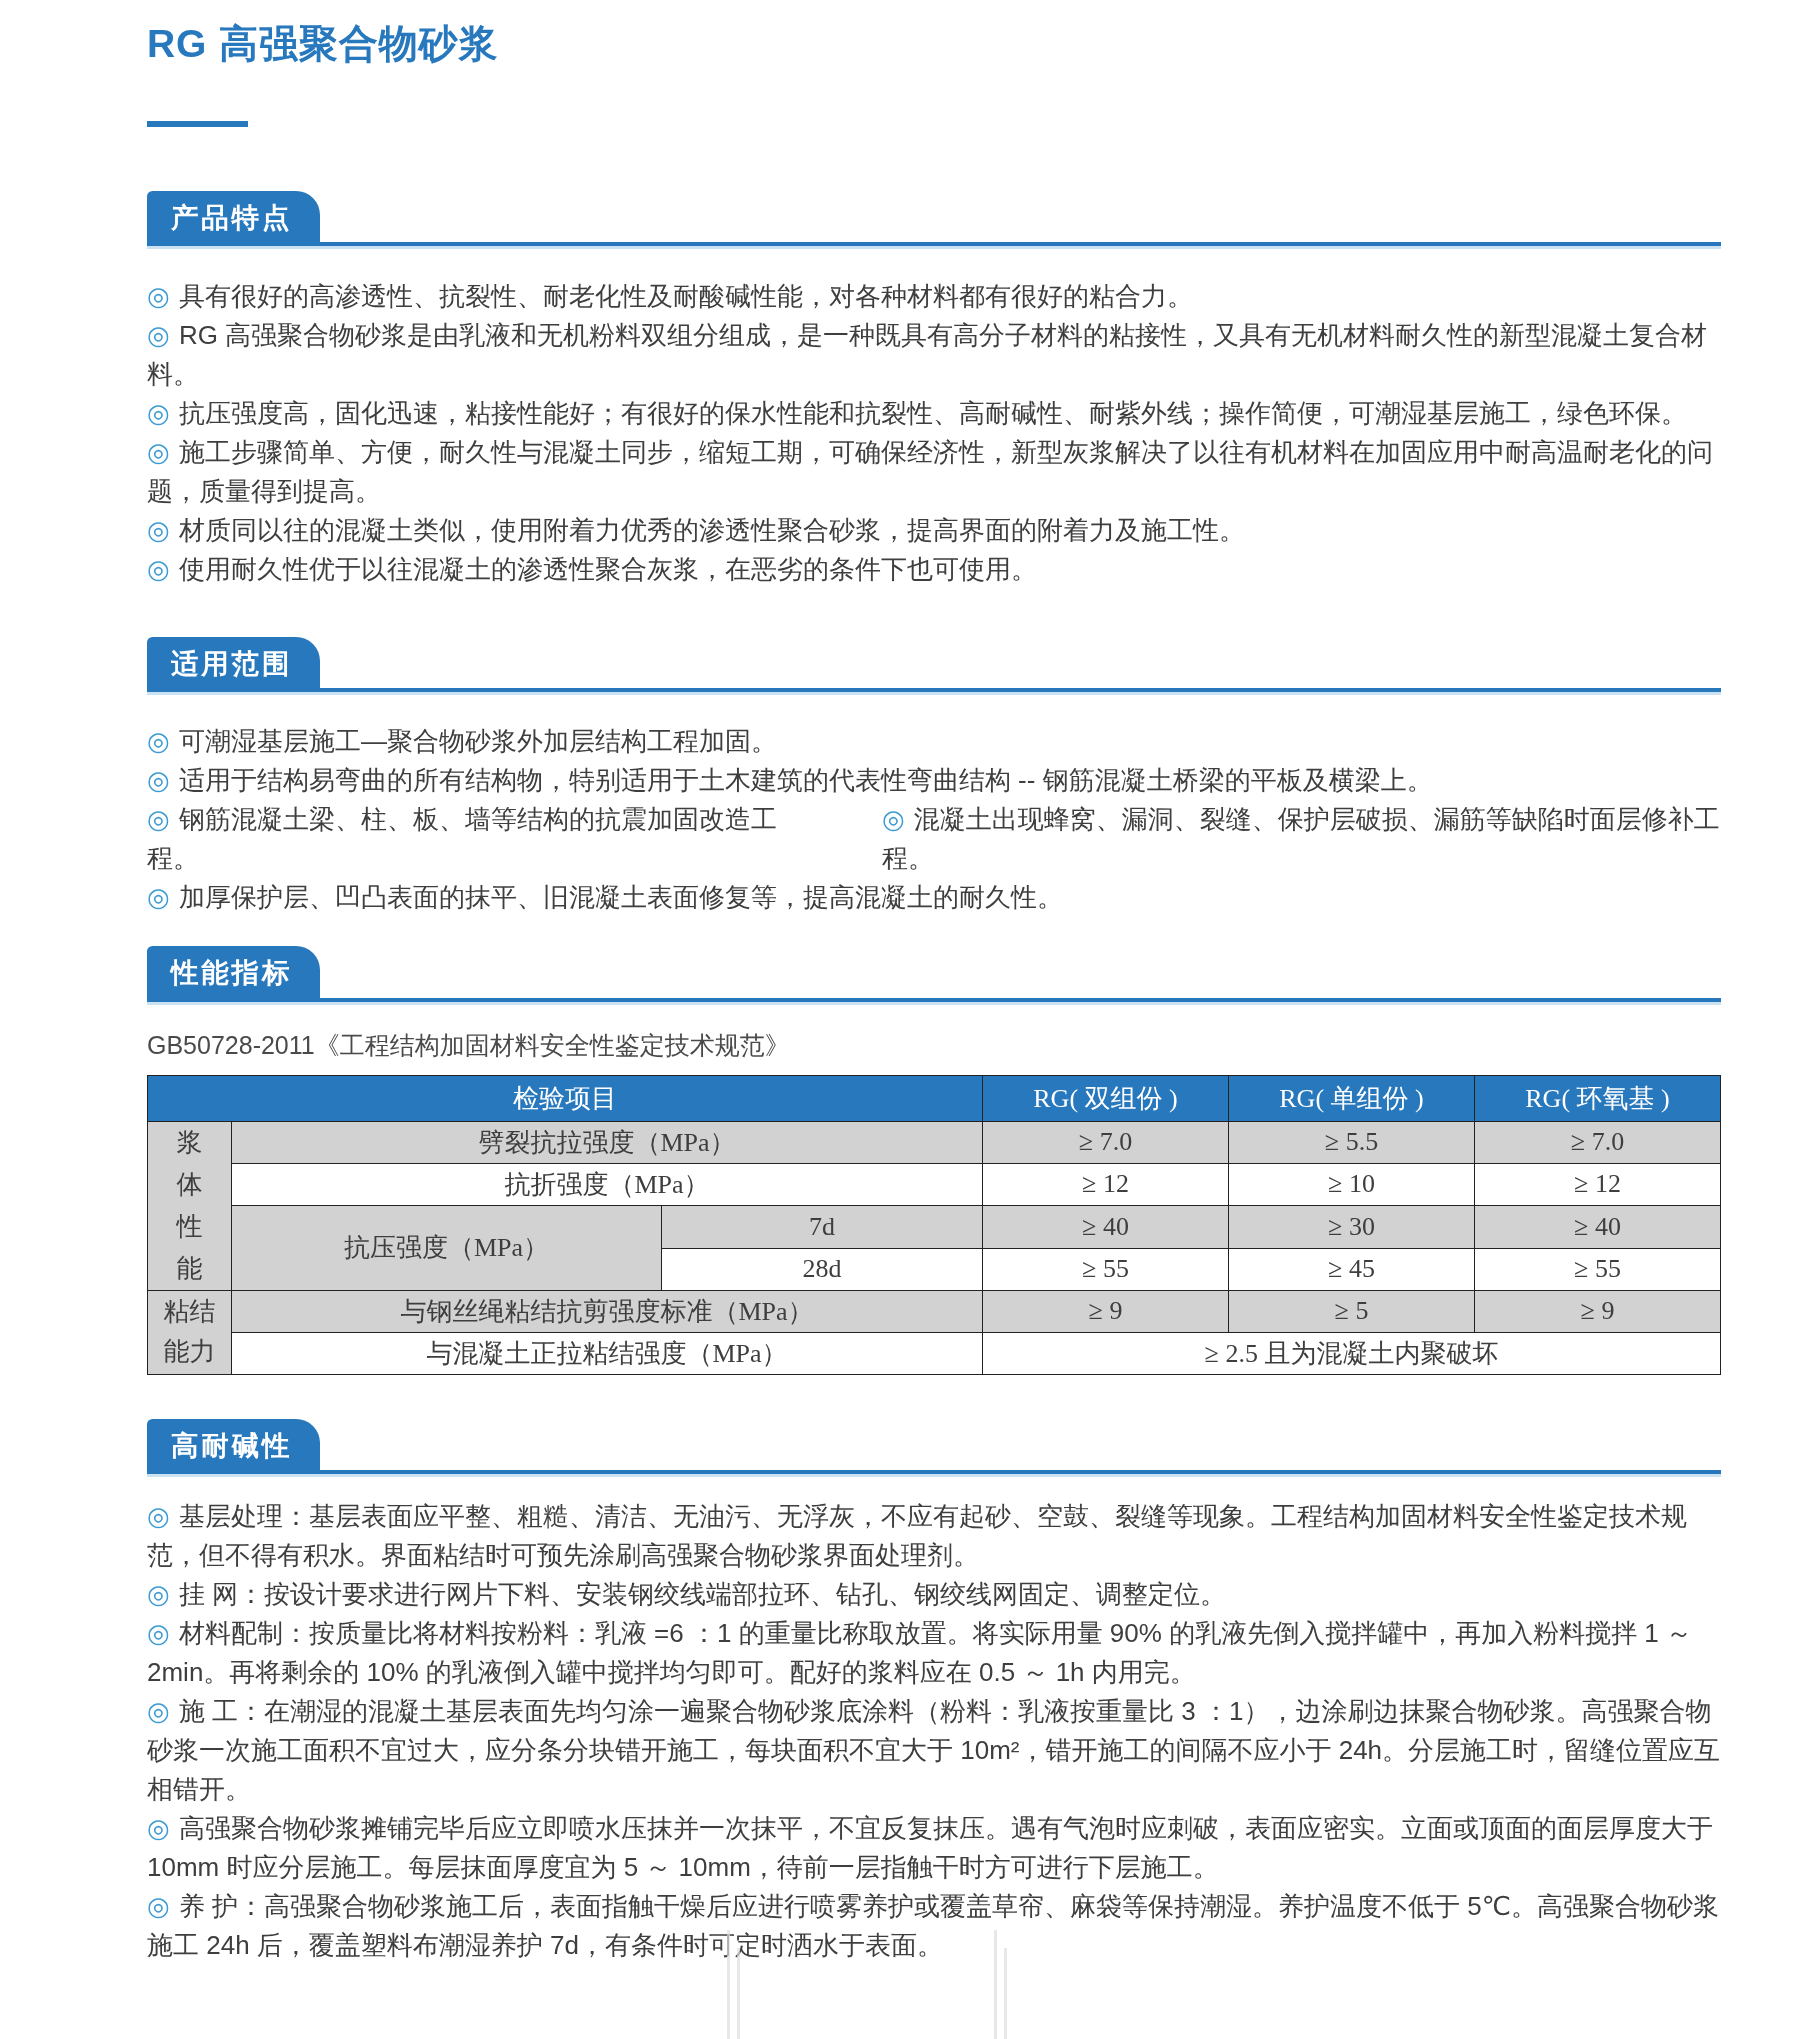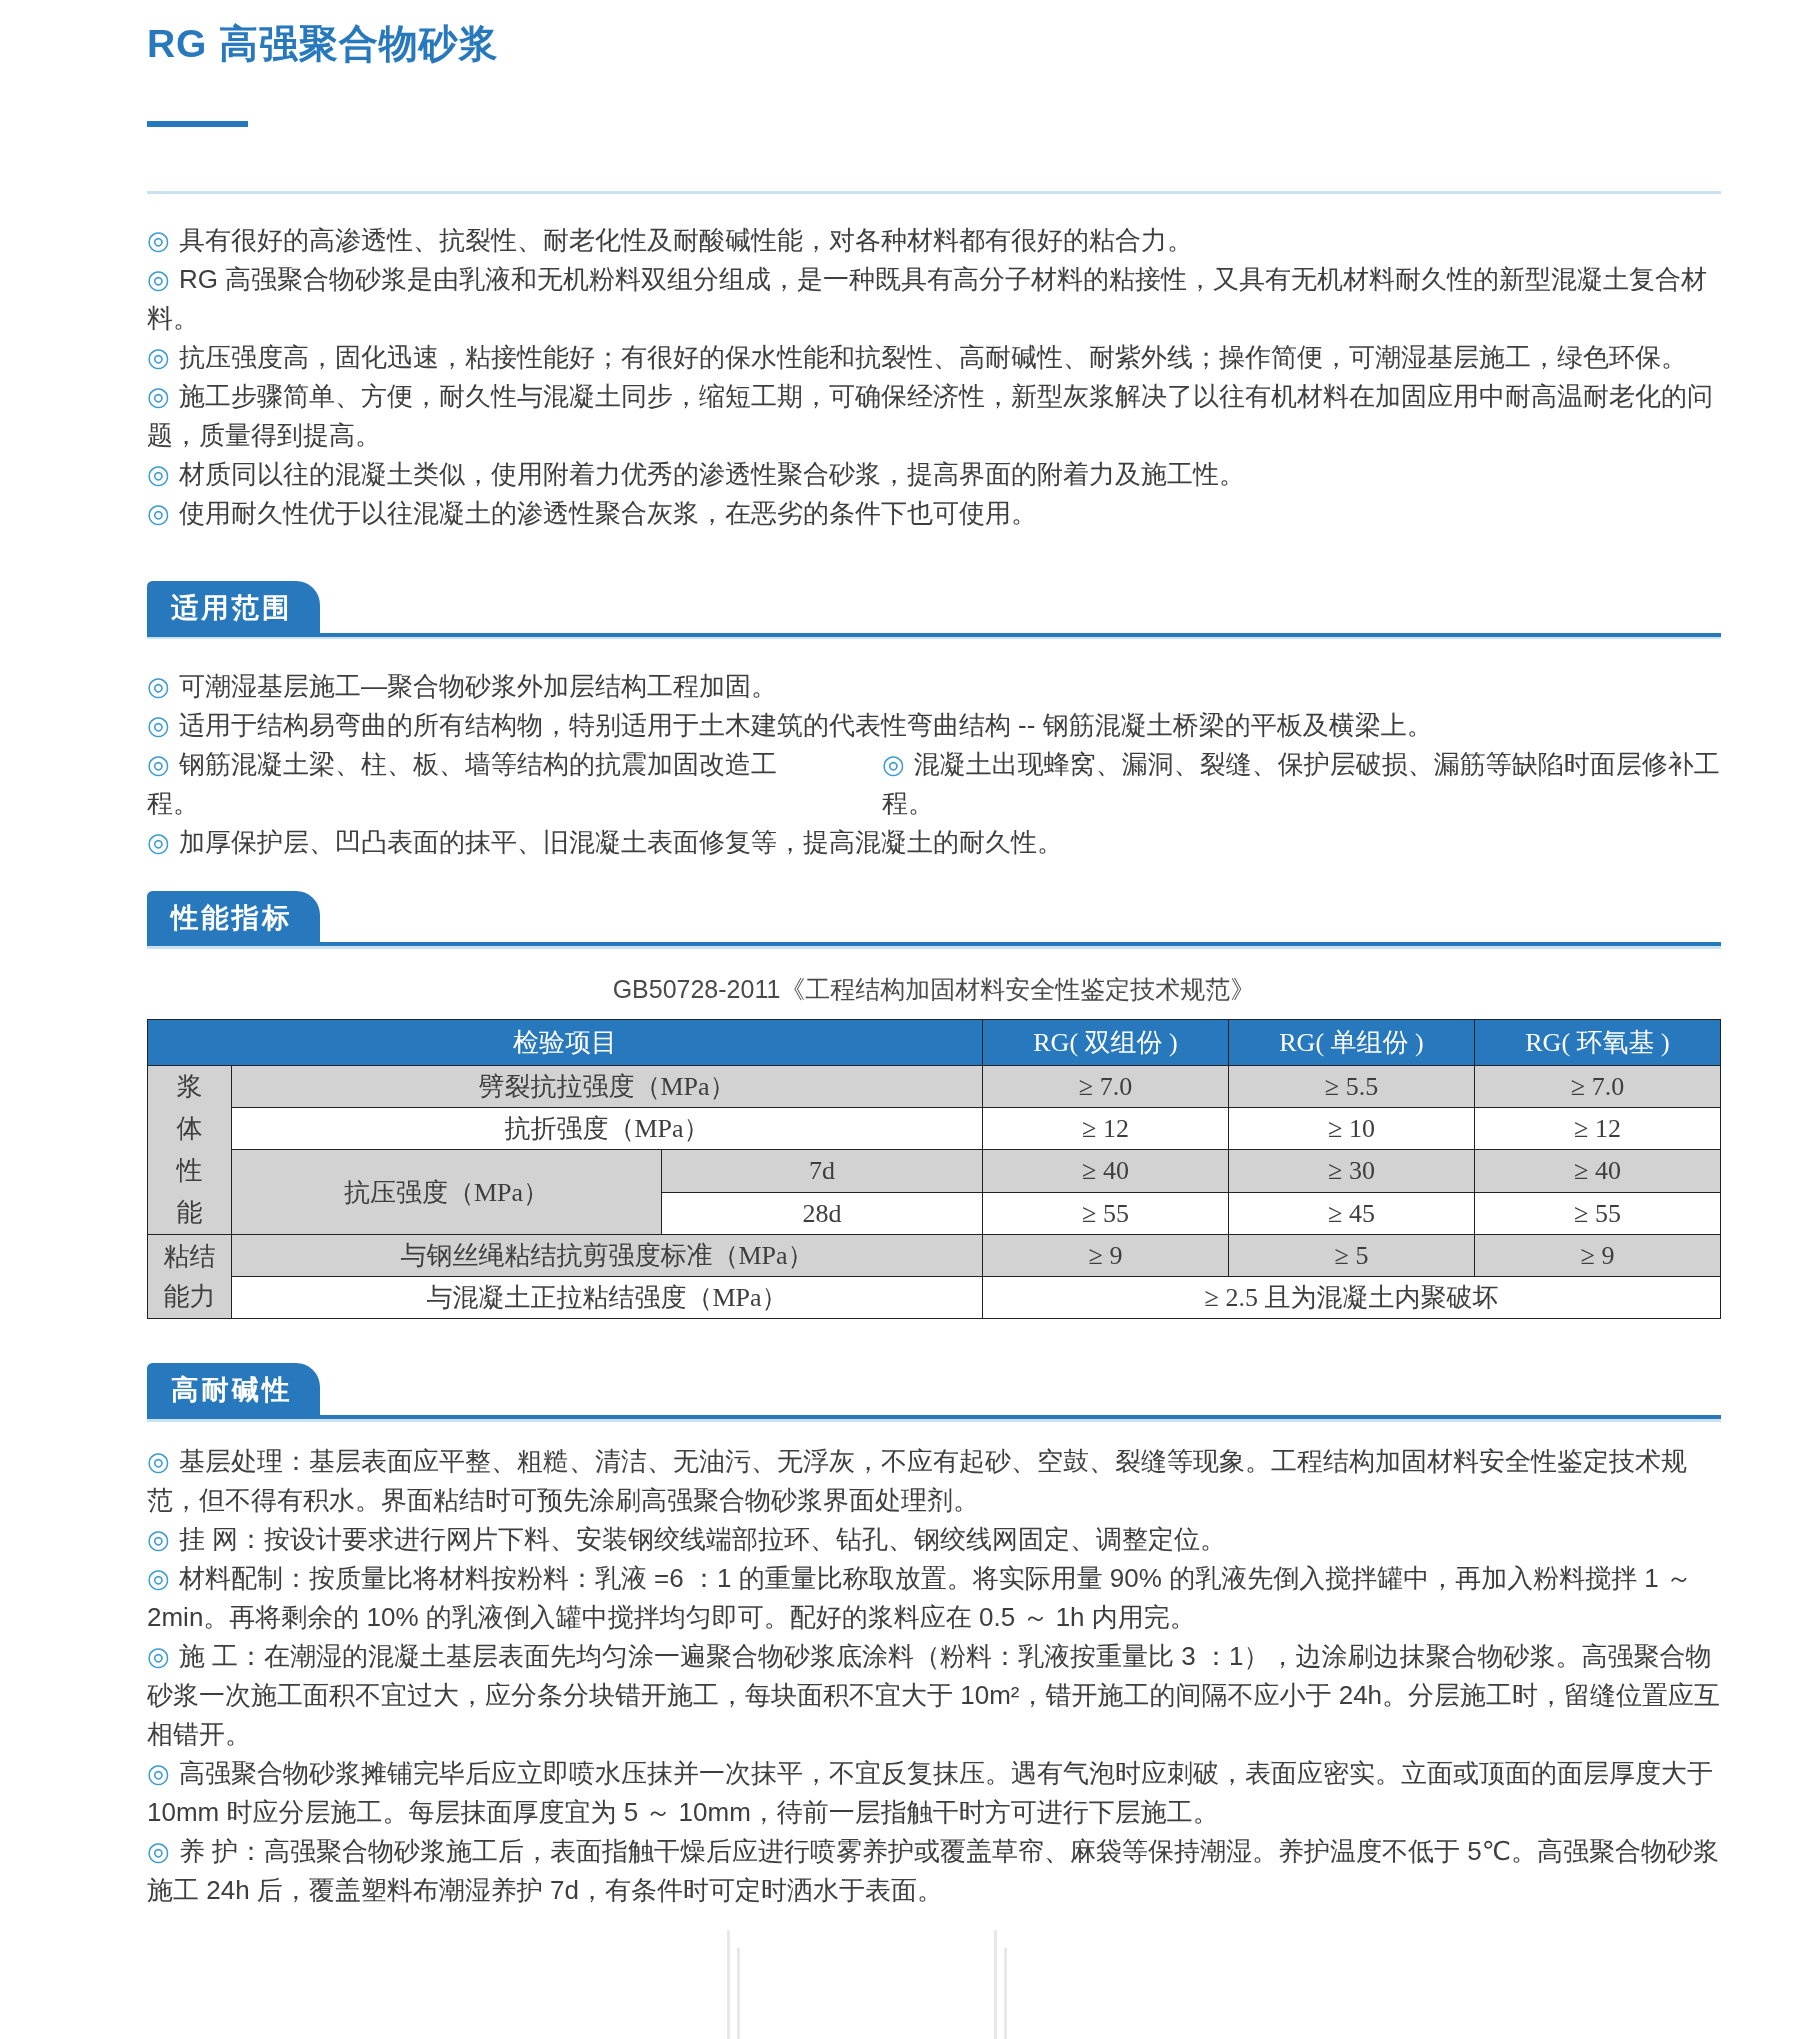--- a/index.html
+++ b/index.html
@@ -73,21 +73,21 @@
     flex-wrap:nowrap;
   }
 
   .sec-features{margin-top:64px;}
   .sec-scope{margin-top:48px;}
   .sec-performance{margin-top:29px;}
   .sec-process{margin-top:44px;}
   .sec-process .plist{margin-top:20px;}
 
   .table-caption{
-    text-align:center;
+    text-align:left;
     font-size:25px;
     color:#4a4a4a;
     margin-top:24px;
   }
   table.perf{
     width:100%;
     border-collapse:collapse;
     margin-top:13px;
     font-size:26px;
   }
@@ -137,20 +137,23 @@
 </style>
 </head>
 <body>
 
 <div class="content">
 
   <h1 class="page-title">RG 高强聚合物砂浆</h1>
   <div class="title-underline"></div>
 
   <section class="sec-features">
+    <div class="sec-header">
+      <span class="badge">产品特点</span>
+    </div>
     <div class="sec-light"></div>
     <div class="plist">
       <p class="pitem"><span class="bullet">◎</span><span>具有很好的高渗透性、抗裂性、耐老化性及耐酸碱性能，对各种材料都有很好的粘合力。</span></p>
       <p class="pitem"><span class="bullet">◎</span><span>RG 高强聚合物砂浆是由乳液和无机粉料双组分组成，是一种既具有高分子材料的粘接性，又具有无机材料耐久性的新型混凝土复合材料。</span></p>
       <p class="pitem"><span class="bullet">◎</span><span>抗压强度高，固化迅速，粘接性能好；有很好的保水性能和抗裂性、高耐碱性、耐紫外线；操作简便，可潮湿基层施工，绿色环保。</span></p>
       <p class="pitem"><span class="bullet">◎</span><span>施工步骤简单、方便，耐久性与混凝土同步，缩短工期，可确保经济性，新型灰浆解决了以往有机材料在加固应用中耐高温耐老化的问题，质量得到提高。</span></p>
       <p class="pitem"><span class="bullet">◎</span><span>材质同以往的混凝土类似，使用附着力优秀的渗透性聚合砂浆，提高界面的附着力及施工性。</span></p>
       <p class="pitem"><span class="bullet">◎</span><span>使用耐久性优于以往混凝土的渗透性聚合灰浆，在恶劣的条件下也可使用。</span></p>
     </div>
   </section>

